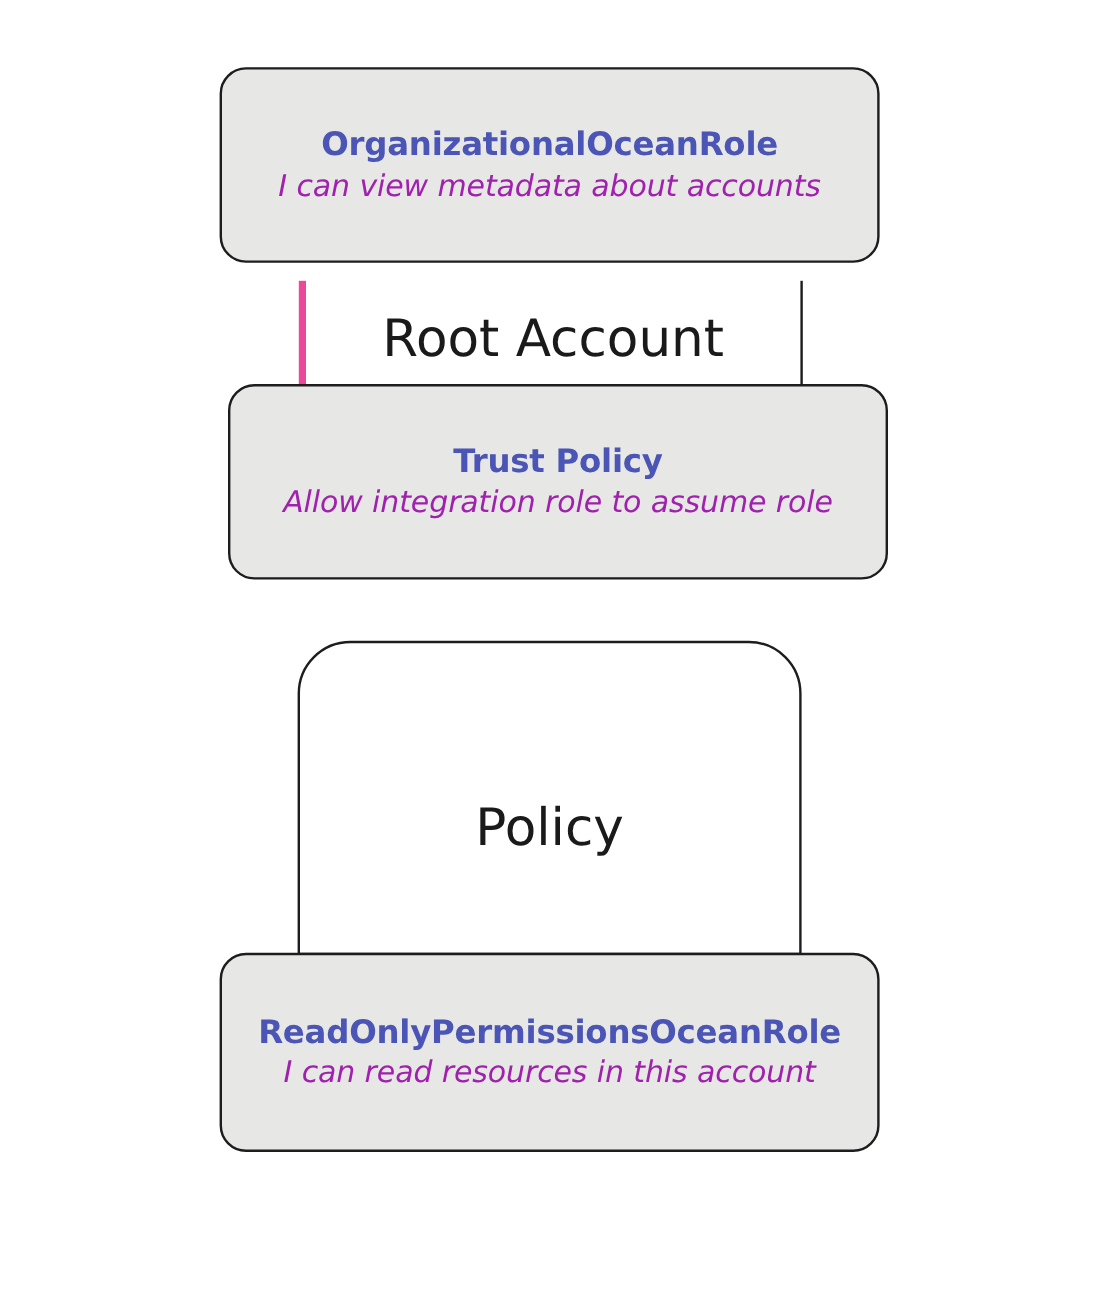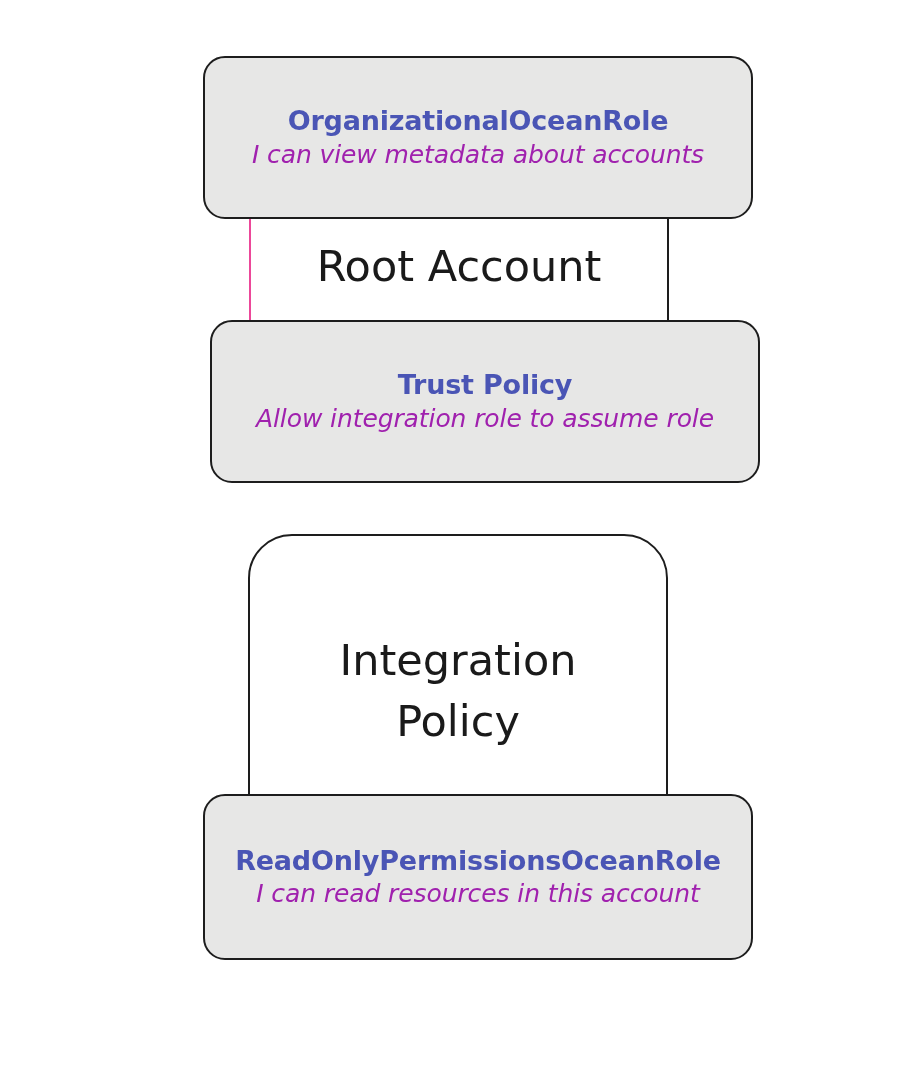--- a/index.html
+++ b/index.html
@@ -33,21 +33,20 @@
     flex-direction: column;
     align-items: center;
     justify-content: center;
   }
 
   .role-box {
     background: #e7e7e6;
     border: 2px solid #1d1d1d;
     border-radius: 22px;
     z-index: 3;
-    margin-left: 20px;
   }
 
   .container-box {
     background: #ffffff;
     border: 2px solid #1d1d1d;
     z-index: 1;
   }
 
   
   .role-title {
@@ -82,26 +81,26 @@
   
   #node-org-role {
     left: 183px;
     top: 56px;
     width: 550px;
     height: 163px;
   }
 
   #node-root-account {
     left: 249px;
-    top: 217px;
+    top: 234px;
     width: 420px;
     height: 103px;
     border-top: none;
     border-bottom: none;
-    border-left: 2px solid #ec4899;
+    border-left: 6px solid #ec4899;
     border-right: 2px solid #1d1d1d;
     border-radius: 0;
     justify-content: center;
   }
 
   #node-trust-policy {
     left: 190px;
     top: 320px;
     width: 550px;
     height: 163px;
@@ -148,21 +147,20 @@
     <div class="role-subtitle">I can view metadata about accounts</div>
   </div>
 
   <div class="node role-box" id="node-trust-policy">
     <div class="role-title">Trust Policy</div>
     <div class="role-subtitle">Allow integration role to assume role</div>
   </div>
 
   <div class="node container-box" id="node-integration-account">
     <div class="container-label" id="integration-account-label">
-      <div>Integration</div>
       <div>Policy</div>
     </div>
   </div>
 
   <div class="node role-box" id="node-readonly-role">
     <div class="role-title">ReadOnlyPermissionsOceanRole</div>
     <div class="role-subtitle">I can read resources in this account</div>
   </div>
 
 </div>

